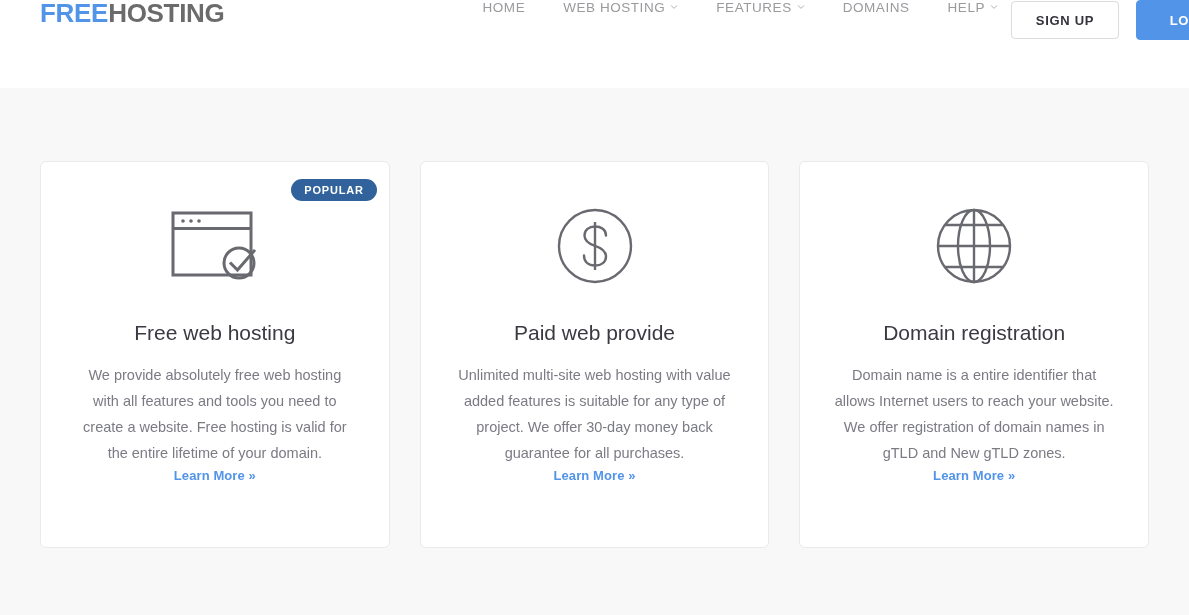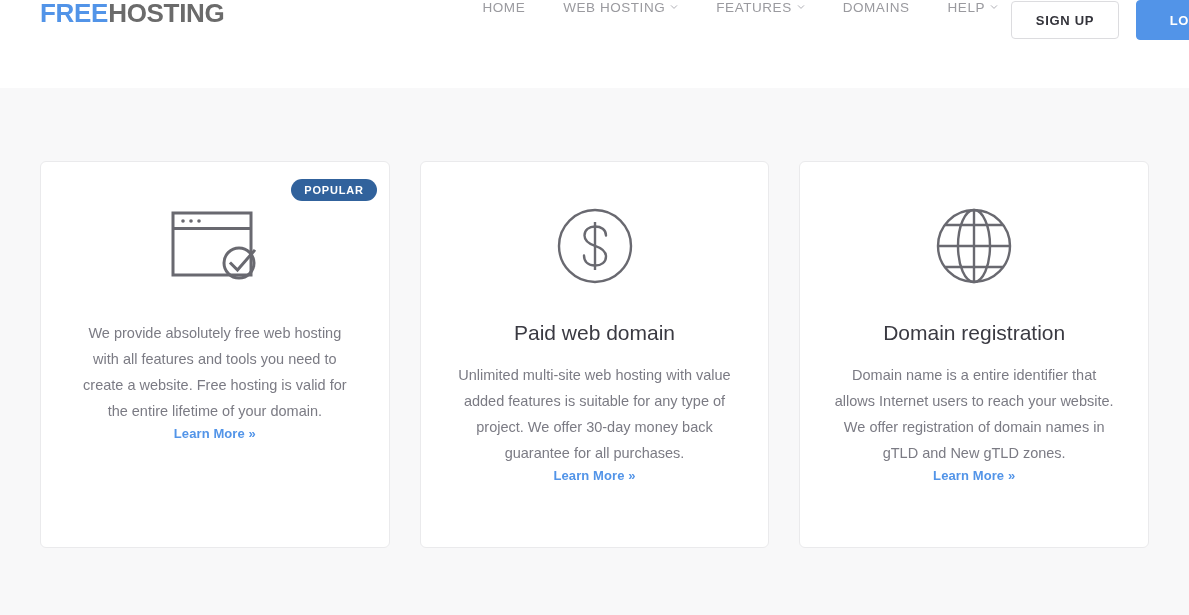--- a/index.html
+++ b/index.html
@@ -238,34 +238,35 @@
           <rect x="3" y="3" width="78" height="62" fill="none" stroke="#696970" stroke-width="3"></rect>
           <line x1="3" y1="18.5" x2="81" y2="18.5" stroke="#696970" stroke-width="3"></line>
           <circle cx="13" cy="11" r="1.8" fill="#696970"></circle>
           <circle cx="21" cy="11" r="1.8" fill="#696970"></circle>
           <circle cx="29" cy="11" r="1.8" fill="#696970"></circle>
           <circle cx="69" cy="53" r="15" fill="none" stroke="#696970" stroke-width="3"></circle>
           <path d="M61 53.5 L67.5 60 L84 41" fill="none" stroke="#696970" stroke-width="3" stroke-linecap="square"></path>
         </svg>
       </div>
 
+      <h3 class="card-title">Free web hosting</h3>
       <p class="card-text">We provide absolutely free web hosting with all features and tools you need to create a website. Free hosting is valid for the entire lifetime of your domain.</p>
       <a class="card-link">Learn More »</a>
     </section>
 
     <section class="card">
       <div class="card-icon">
         <svg width="78" height="78" viewBox="0 0 78 78">
           <circle cx="39" cy="39" r="36" fill="none" stroke="#696970" stroke-width="2.4"></circle>
           <line x1="39" y1="15" x2="39" y2="63" stroke="#696970" stroke-width="2.4"></line>
           <path d="M50 28.5 C50 22.5 45 19.5 39 19.5 C33 19.5 28.5 23 28.5 28.5 C28.5 34.5 33.5 37 39 38.8 C45 40.8 50 43.5 50 49.5 C50 55 45.5 58.5 39 58.5 C32.5 58.5 28 55 28 48.5" fill="none" stroke="#696970" stroke-width="2.4" stroke-linecap="round"></path>
         </svg>
       </div>
 
-      <h3 class="card-title">Paid web domain</h3>
+      <h3 class="card-title">Paid web provide</h3>
       <p class="card-text">Unlimited multi-site web hosting with value added features is suitable for any type of project. We offer 30-day money back guarantee for all purchases.</p>
       <a class="card-link">Learn More »</a>
     </section>
 
     <section class="card">
       <div class="card-icon">
         <svg width="78" height="78" viewBox="0 0 78 78">
           <circle cx="39" cy="39" r="36" fill="none" stroke="#696970" stroke-width="2.4"></circle>
           <ellipse cx="39" cy="39" rx="16" ry="36" fill="none" stroke="#696970" stroke-width="2.4"></ellipse>
           <line x1="39" y1="3" x2="39" y2="75" stroke="#696970" stroke-width="2.4"></line>

